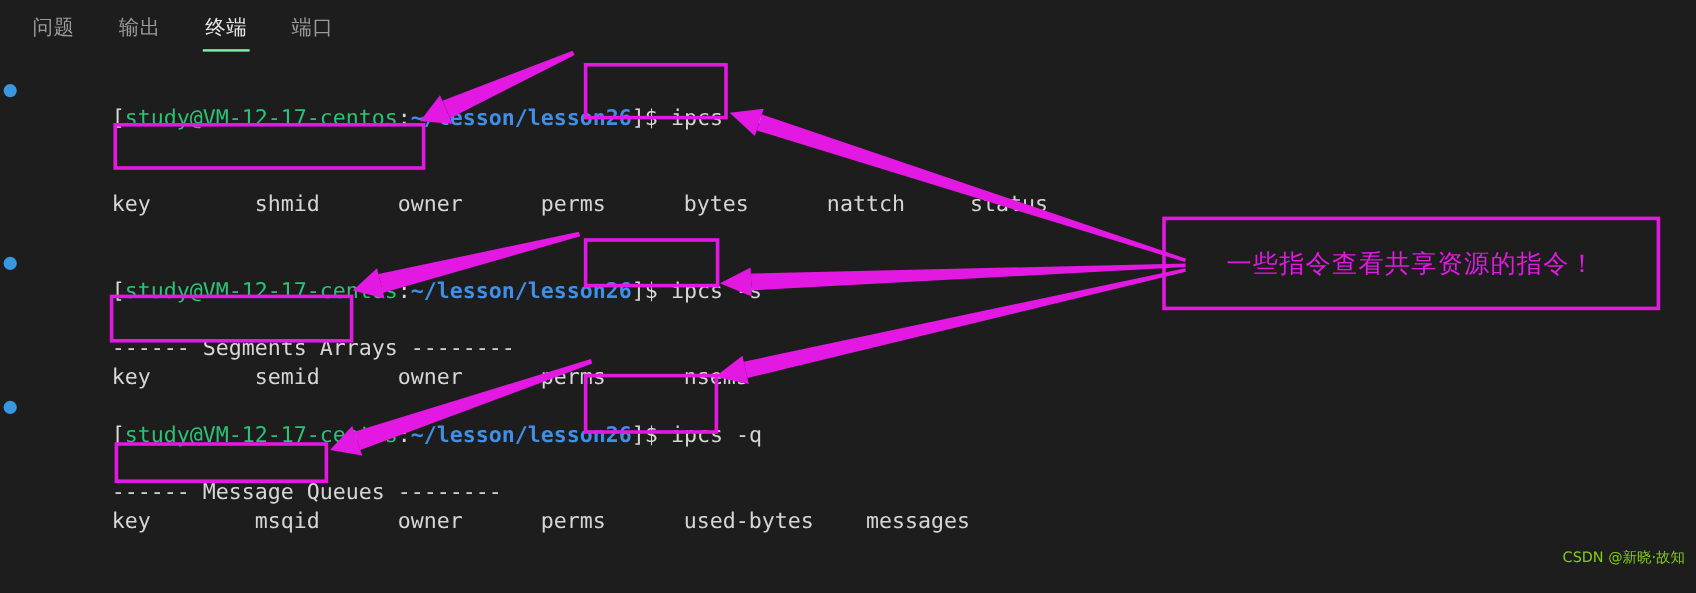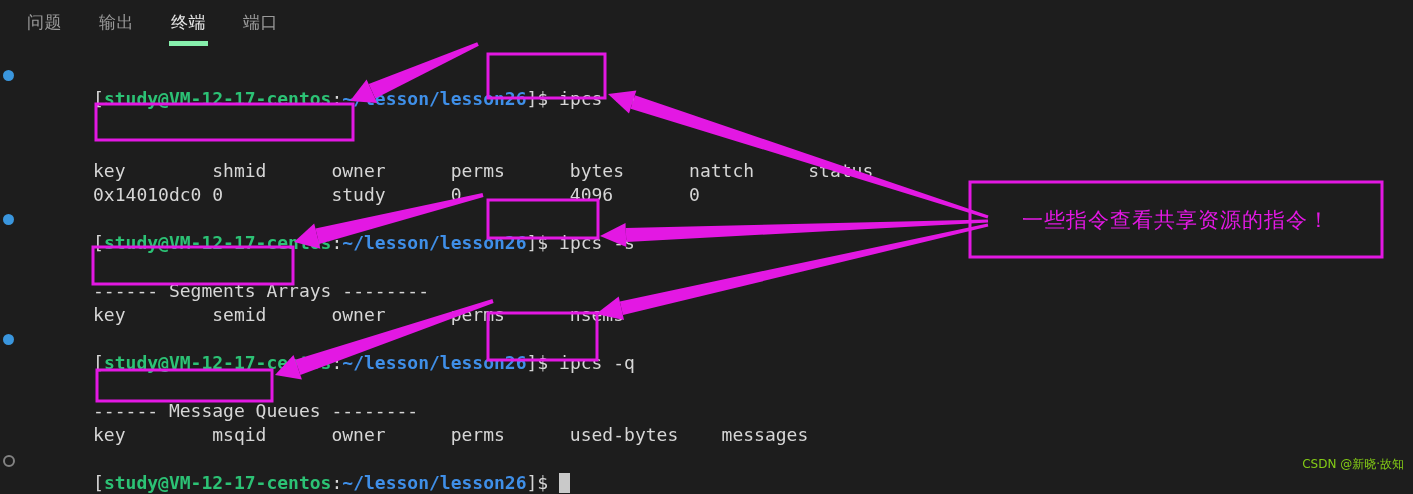--- a/index.html
+++ b/index.html
@@ -13,30 +13,30 @@
   
   .tabbar {
     position:absolute; top:0; left:0; right:0; height:44px;
     display:flex; align-items:flex-start; padding-left:25px; gap:33px;
     font-size:17px;
   }
   .tab {
     color:#9a9a9a; padding:11px 2px 7px 2px; cursor:pointer;
     border-bottom:1px solid transparent; letter-spacing:0.5px;
   }
-  .tab.active { color:#e6e6e6; border-bottom:5px solid #86efac; }
+  .tab.active { color:#e6e6e6; border-bottom:2px solid #86efac; }
 
   
   .term {
     position:absolute; left:0; top:44px; right:0; bottom:0;
     font-family:"DejaVu Sans Mono","Liberation Mono",monospace;
     font-size:18px; line-height:24px; color:var(--terminal-fg,#d6d6d6);
   }
   .tline { position:absolute; left:28px; height:24px; white-space:pre; }
-  .g { color:var(--user-green,#2cc275); font-weight:bold; }
+  .g { color:var(--user-green,#2cc275); font-weight:normal; }
   .b { color:var(--path-blue,#3f8fe8); font-weight:bold; }
   .bullet { position:absolute; left:-25px; top:7px; width:11px; height:11px; border-radius:50%; }
   .bullet.filled { background:var(--bullet-blue,#3a96dd); }
   .bullet.hollow { width:8px; height:8px; top:8px; background:transparent; border:2px solid #828282; }
   .cursor { display:inline-block; width:11px; height:20px; background:#c9c9c9; vertical-align:-4px; }
 
   
   .overlay { position:absolute; left:0; top:0; width:1413px; height:494px; pointer-events:none; z-index:5; }
   .overlay rect { fill:none; stroke:var(--accent,#e318e3); stroke-width:3px; }
   .overlay polygon { fill:var(--accent,#e318e3); }
@@ -64,23 +64,20 @@
 
   <div class="term">
 
     <div class="tline" style="top:19px">
       <span class="bullet filled"></span><span>[</span><span class="g">study@VM-12-17-centos</span><span>:</span><span class="b">~/lesson/lesson26</span><span>]$</span><span> </span><span>ipcs -m</span>
     </div>
 
     <div class="tline" style="top:91px">
       <span>key        shmid      owner      perms      bytes      nattch     status</span>
     </div>
-    <div class="tline" style="top:115px">
-      <span>0x14010dc0 0          study      0          4096       0</span>
-    </div>
 
     <div class="tline" style="top:163px">
       <span class="bullet filled"></span><span>[</span><span class="g">study@VM-12-17-centos</span><span>:</span><span class="b">~/lesson/lesson26</span><span>]$</span><span> </span><span>ipcs -s</span>
     </div>
 
     <div class="tline" style="top:211px">
       <span>------ </span><span>Segments Arrays</span><span> --------</span>
     </div>
     <div class="tline" style="top:235px">
       <span>key        semid      owner      perms      nsems</span>
@@ -90,23 +87,20 @@
       <span class="bullet filled"></span><span>[</span><span class="g">study@VM-12-17-centos</span><span>:</span><span class="b">~/lesson/lesson26</span><span>]$</span><span> </span><span>ipcs -q</span>
     </div>
 
     <div class="tline" style="top:331px">
       <span>------ </span><span>Message Queues</span><span> --------</span>
     </div>
     <div class="tline" style="top:355px">
       <span>key        msqid      owner      perms      used-bytes    messages</span>
     </div>
 
-    <div class="tline" style="top:403px">
-      <span class="bullet hollow"></span><span>[</span><span class="g">study@VM-12-17-centos</span><span>:</span><span class="b">~/lesson/lesson26</span><span>]$</span><span> </span><span class="cursor"></span>
-    </div>
   </div>
 
   <svg class="overlay" viewBox="0 0 1413 494">
     <rect x="488" y="54" width="117" height="44"></rect>
     <rect x="96" y="104" width="257" height="36"></rect>
     <rect x="488" y="200" width="110" height="38"></rect>
     <rect x="93" y="247" width="200" height="37"></rect>
     <rect x="488" y="313" width="109" height="47"></rect>
     <rect x="97" y="370" width="175" height="31"></rect>
     <rect x="970" y="182" width="412" height="75"></rect>

